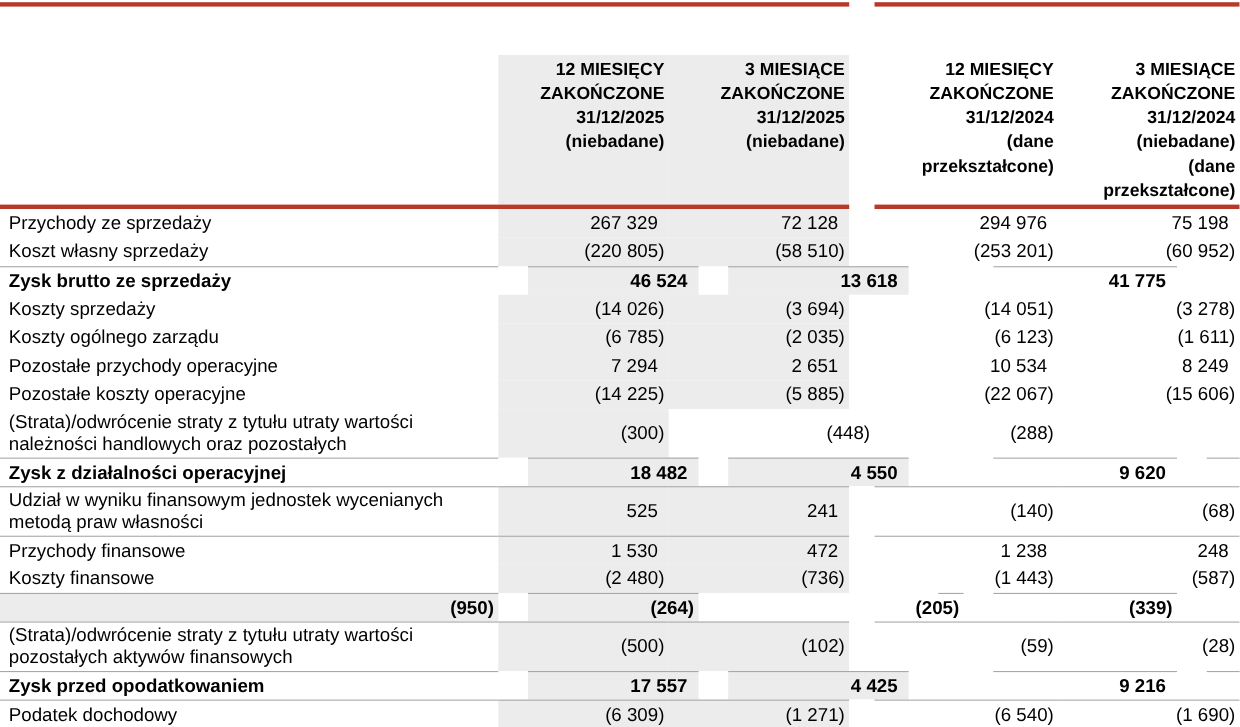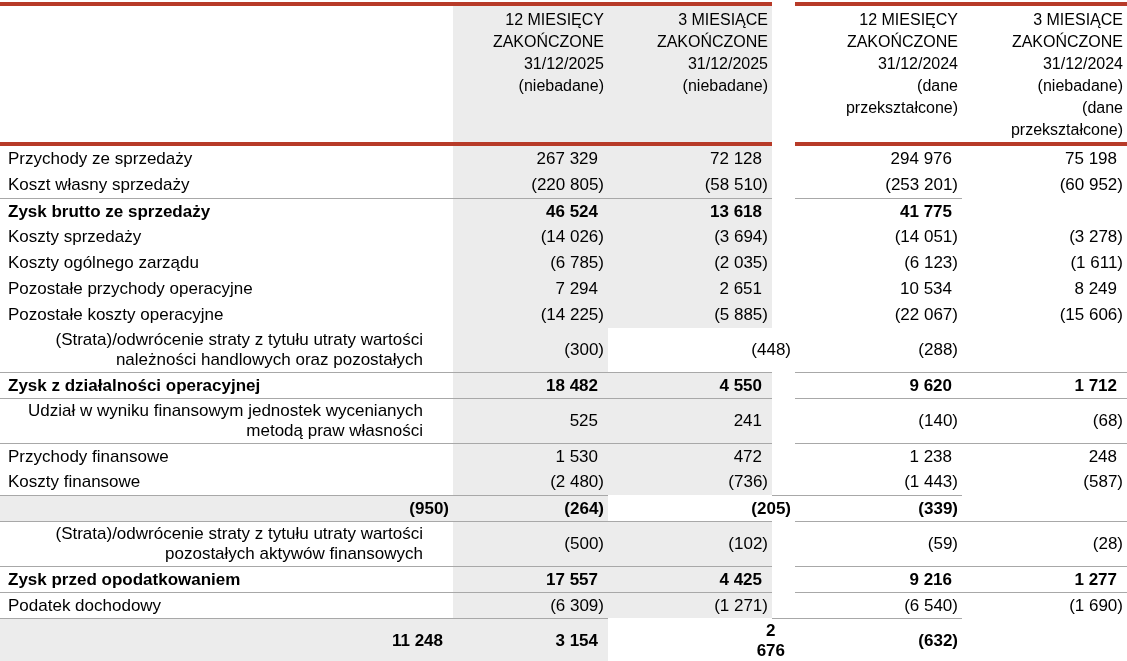--- a/index.html
+++ b/index.html
@@ -24,36 +24,37 @@
     grid-template-columns: 772px 23px 332px;
     height: 4px;
   }
   .redline.top { margin-top: 2px; }
   .redline .seg { background: #b73a28; }
   .redline .void { background: transparent; }
 
   
   .header-row { align-items: stretch; }
   .hcell {
-    font-weight: normal;
+    font-weight: bold;
     font-size: 16px;
     line-height: 22px;
     text-align: right;
     white-space: pre-line;
     padding: 3px 4px 0 0;
     min-height: 136px;
+    margin-top: 44px;
   }
   .hcell.label-col { padding: 0; }
 
   
   .row > .cell { min-height: 26px; display: flex; align-items: center; }
-  .row.bold { font-weight: bold; }
+  .row.bold { font-weight: bold; gap: 27px; }
   .row.sep > .cell { border-top: 1px solid #a8a8a8; }
   .cell { font-size: 17px; line-height: 20px; }
-  .cell.label-col { padding: 2px 30px 2px 8px; text-align: right; }
+  .cell.label-col { padding: 2px 30px 2px 8px; text-align: left; }
   .cell.num { justify-content: flex-end; text-align: right; padding: 2px 4px 2px 2px; }
   .cell.num.np { padding-right: 10px; text-align: center; }  
   .gapcell { background: #ffffff; }
   .shade { background: #ececec; }
 </style>
 </head>
 <body>
 
 <div class="sheet">
 

